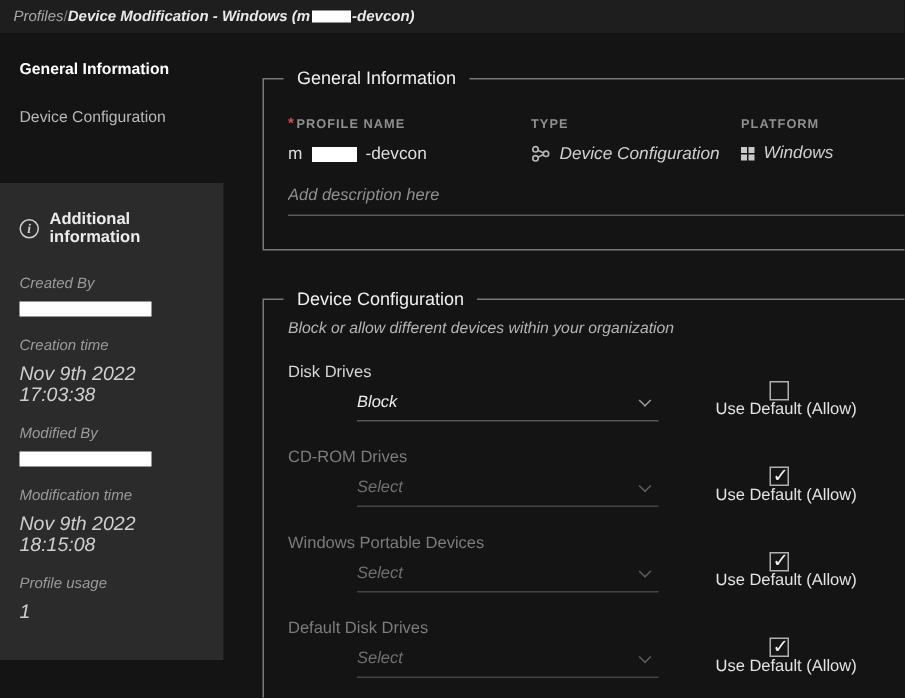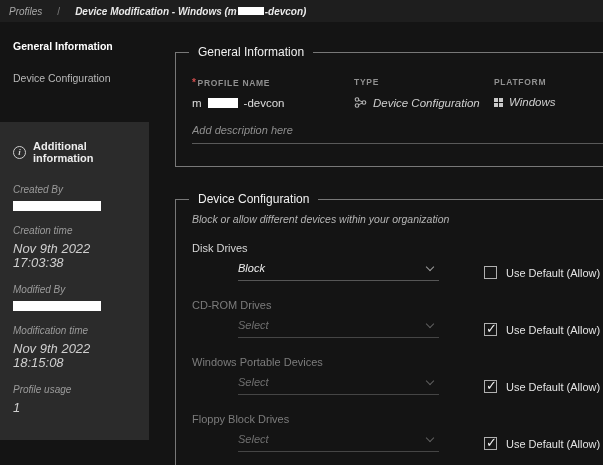--- a/index.html
+++ b/index.html
@@ -6,21 +6,21 @@
   html,body { width:603px; height:465px; }
   body {
     position:relative; overflow:hidden;
     background:#141414; color:#ddd;
     font-family:"Liberation Sans", sans-serif; font-size:11px;
   }
 
   
   .topbar {
     position:absolute; top:0; left:0; width:603px; height:22px;
-    background:#1e1e1e; display:flex; align-items:center; gap:15px;
+    background:#1e1e1e; display:flex; align-items:center; gap:0;
     padding:0 9px; font-size:10px;
   }
   .crumb-root { color:#a8a8a8; font-style:italic; cursor:pointer; }
   .crumb-sep { color:#7a7a7a; }
   .crumb-current { color:#e9e9e9; font-weight:bold; font-style:italic; display:flex; align-items:center; }
   .redact-inline { display:inline-block; background:#ffffff; height:8px; width:26px; margin:0 1px; }
 
   
   .sidebar { position:absolute; top:30px; left:0; width:162px; }
   .nav-item { padding:10px 13px; font-size:10.5px; color:#b8b8b8; cursor:pointer; }
@@ -77,21 +77,21 @@
   .select-box { display:flex; justify-content:space-between; align-items:center;
     border-bottom:1px solid #565656; padding:0 4px 6px 0; cursor:pointer;margin-left:46px; }
   .select-value { font-style:italic; font-size:11px; color:#ececec; }
   .chevron { width:6px; height:6px; border-right:1.5px solid #9c9c9c; border-bottom:1.5px solid #9c9c9c;
     transform:rotate(45deg); margin:0 2px 2px 0; flex:none; }
   .dc-row.disabled .select-label { color:#7c7c7c; }
   .dc-row.disabled .select-value { color:#6f6f6f; }
   .dc-row.disabled .select-box { border-bottom-color:#454545; cursor:default;gap:48px; }
   .dc-row.disabled .chevron { border-color:#5f5f5f; }
 
-  .checkbox-group { display:flex; align-items:center; margin-left:45px; padding-bottom:2px; }
+  .checkbox-group { display:flex; align-items:center; margin-left:29px; padding-bottom:2px;flex-direction:column; }
   .checkbox { width:13px; height:13px; border:1px solid #b0b0b0; background:#161616;
     position:relative; flex:none; cursor:pointer; }
   .checkbox.checked::after { content:"\2713"; position:absolute; left:1px; top:-3px;
     font-size:13px; color:#f2f2f2; }
   .checkbox-label { margin-left:9px; font-size:11px; color:#e3e3e3; white-space:nowrap; }
 </style>
 </head>
 <body>
 
 <header class="topbar">
@@ -238,21 +238,21 @@
         </div>
       </div>
       <div class="checkbox-group">
         <span class="checkbox checked"></span>
         <span class="checkbox-label">Use Default (Allow)</span>
       </div>
     </div>
 
     <div class="dc-row disabled">
       <div class="select-col">
-        <div class="select-label">Floppy Block Drives</div>
+        <div class="select-label">Default Disk Drives</div>
         <div class="select-box">
           <span class="select-value">Select</span>
           <span class="chevron"></span>
         </div>
       </div>
       <div class="checkbox-group">
         <span class="checkbox checked"></span>
         <span class="checkbox-label">Use Default (Allow)</span>
       </div>
     </div>

